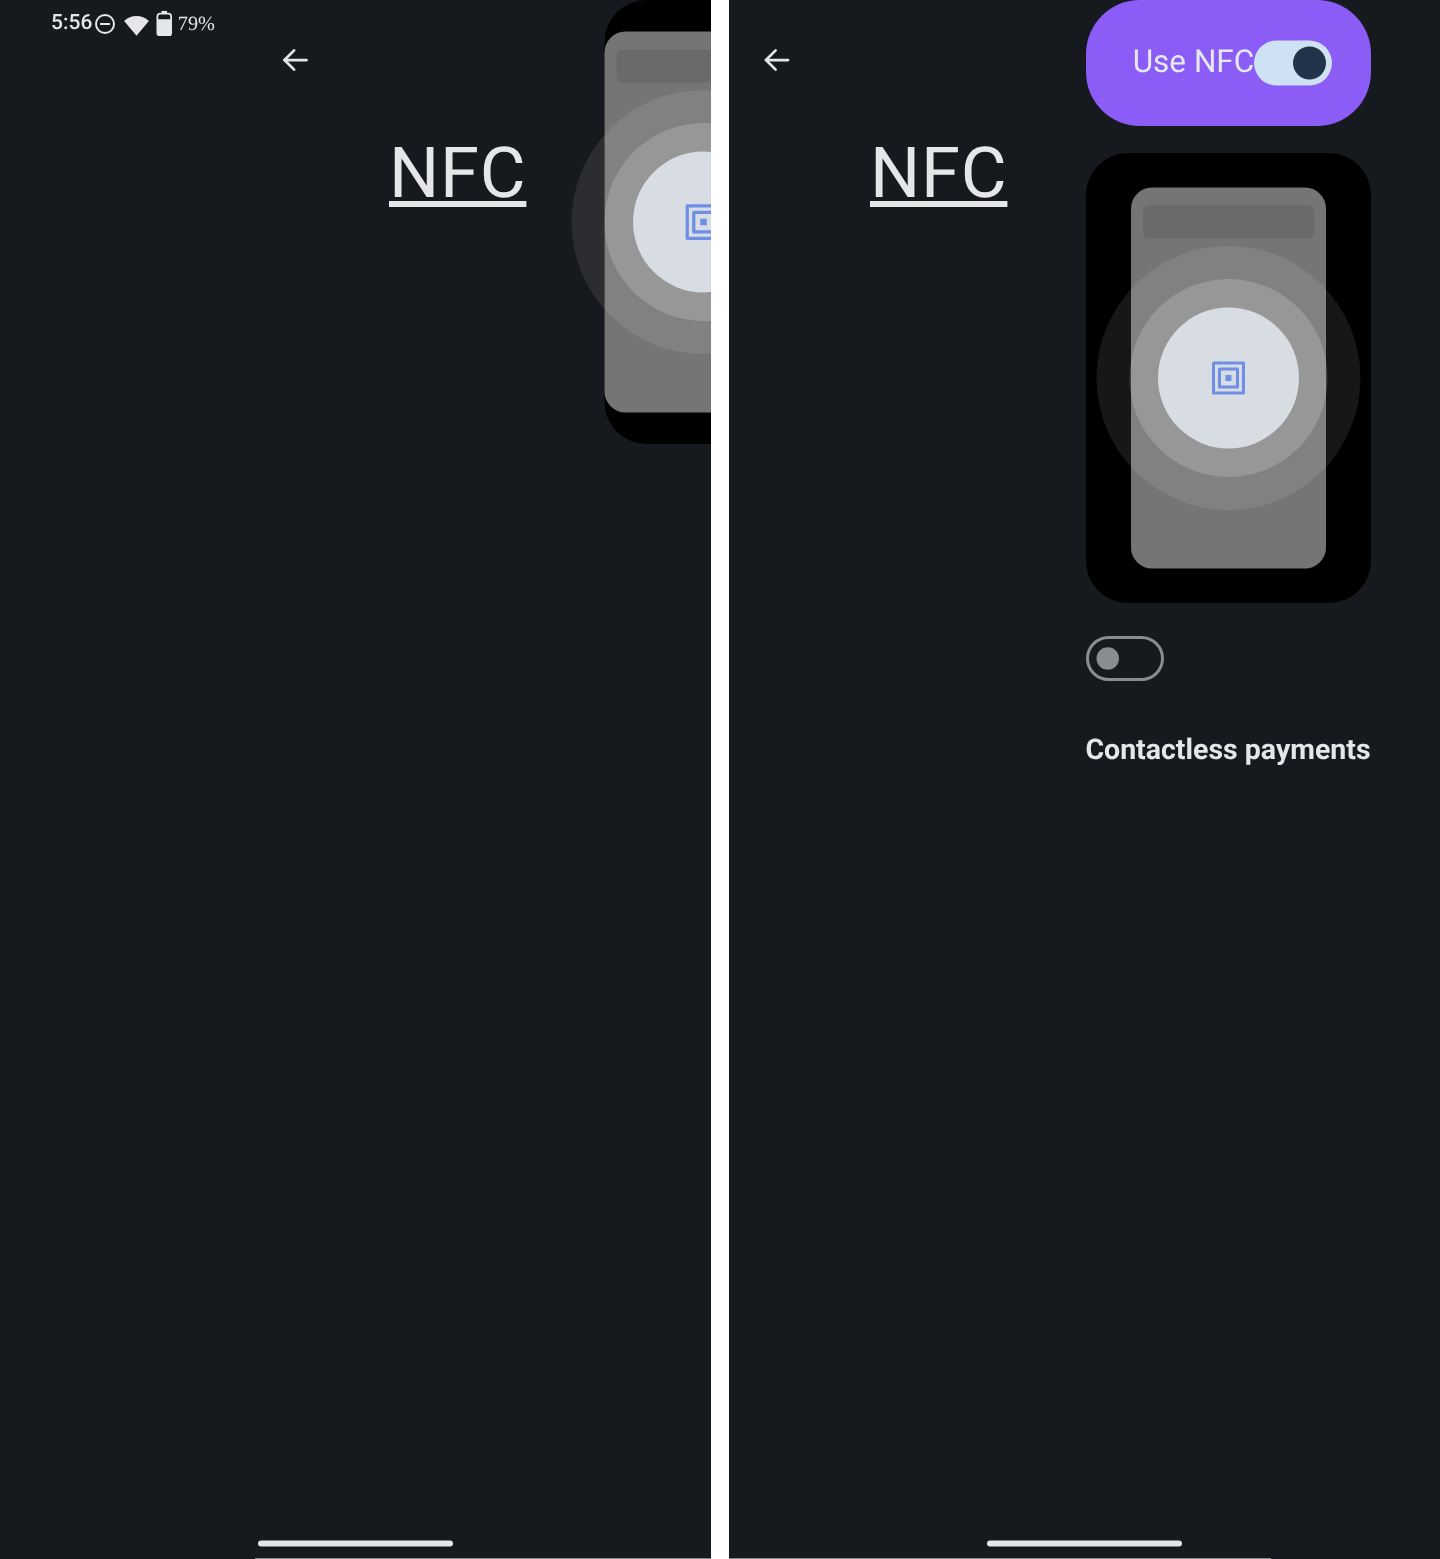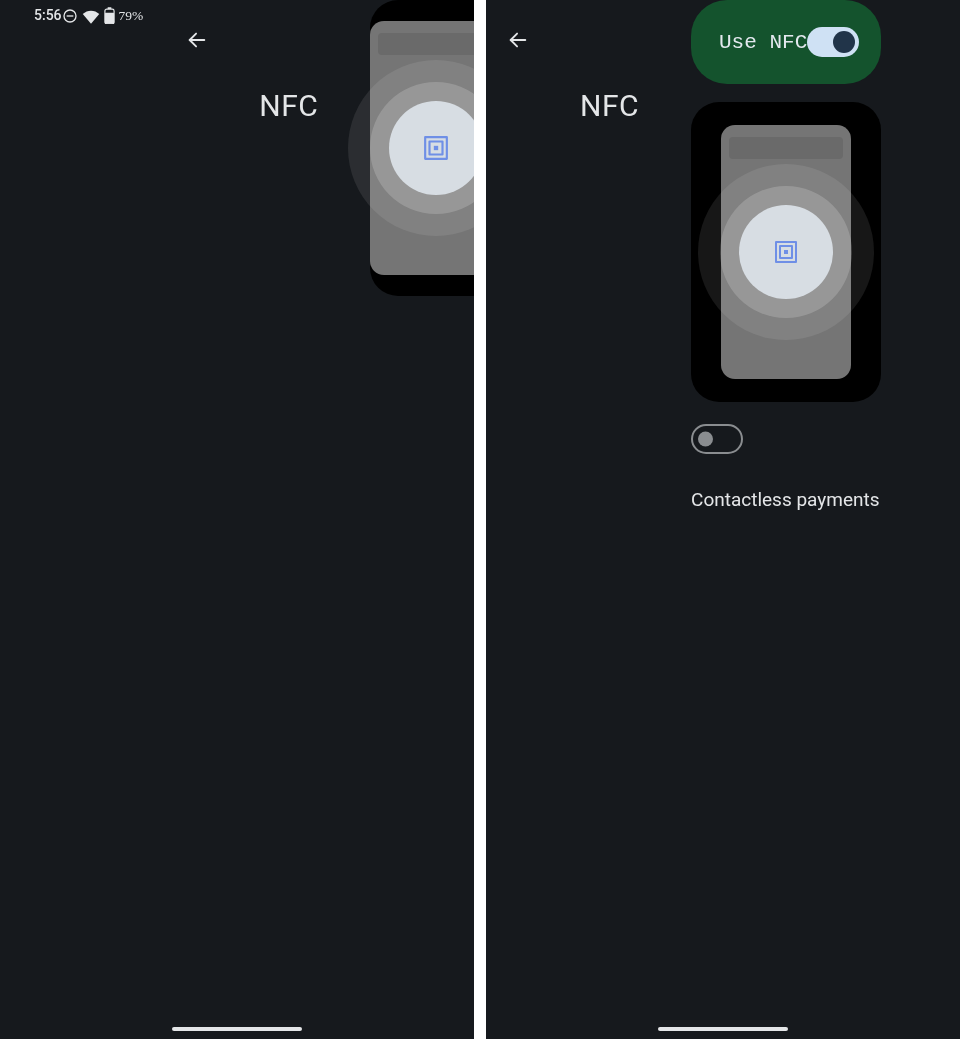--- a/index.html
+++ b/index.html
@@ -56,44 +56,44 @@
     height: 40px;
     display: flex;
     align-items: center;
     justify-content: center;
     border-radius: 50%;
   }
 
   
   .page-title {
     color: #e4e6e8;
-    font-size: 30px;
+    font-size: 47px;
     font-weight: 400;
     padding: 88px 30px 26px 30px;
     letter-spacing: 0.5px;
+    text-decoration: underline;
   }
 
   
   .content {
     padding: 0 22px;
     display: flex;
     flex-direction: column;
   }
 
   
   .use-nfc-pill {
-    background: #14532d;
+    background: #8b5cf6;
     border-radius: 36px;
     height: 84px;
     display: flex;
     align-items: center;
-    justify-content: flex-end;
+    justify-content: center;
     padding: 0 22px 0 28px;
     margin-bottom: 18px;
-    font-family: Liberation Mono, monospace;
   }
   .use-nfc-label {
     color: #e4e9ef;
     font-size: 21px;
     font-weight: 400;
   }
   .toggle {
     width: 52px;
     height: 30px;
     border-radius: 15px;
@@ -204,21 +204,21 @@
     color: #b8bbbe;
     font-size: 14.5px;
     font-weight: 400;
     margin-top: 2px;
   }
 
   .link-row {
     padding: 20px 0;
     color: #e4e6e8;
     font-size: 19px;
-    font-weight: 400;
+    font-weight: 700;
   }
 
   
   .home-indicator {
     position: absolute;
     bottom: 8px;
     left: 50%;
     transform: translateX(-50%);
     width: 130px;
     height: 4px;

